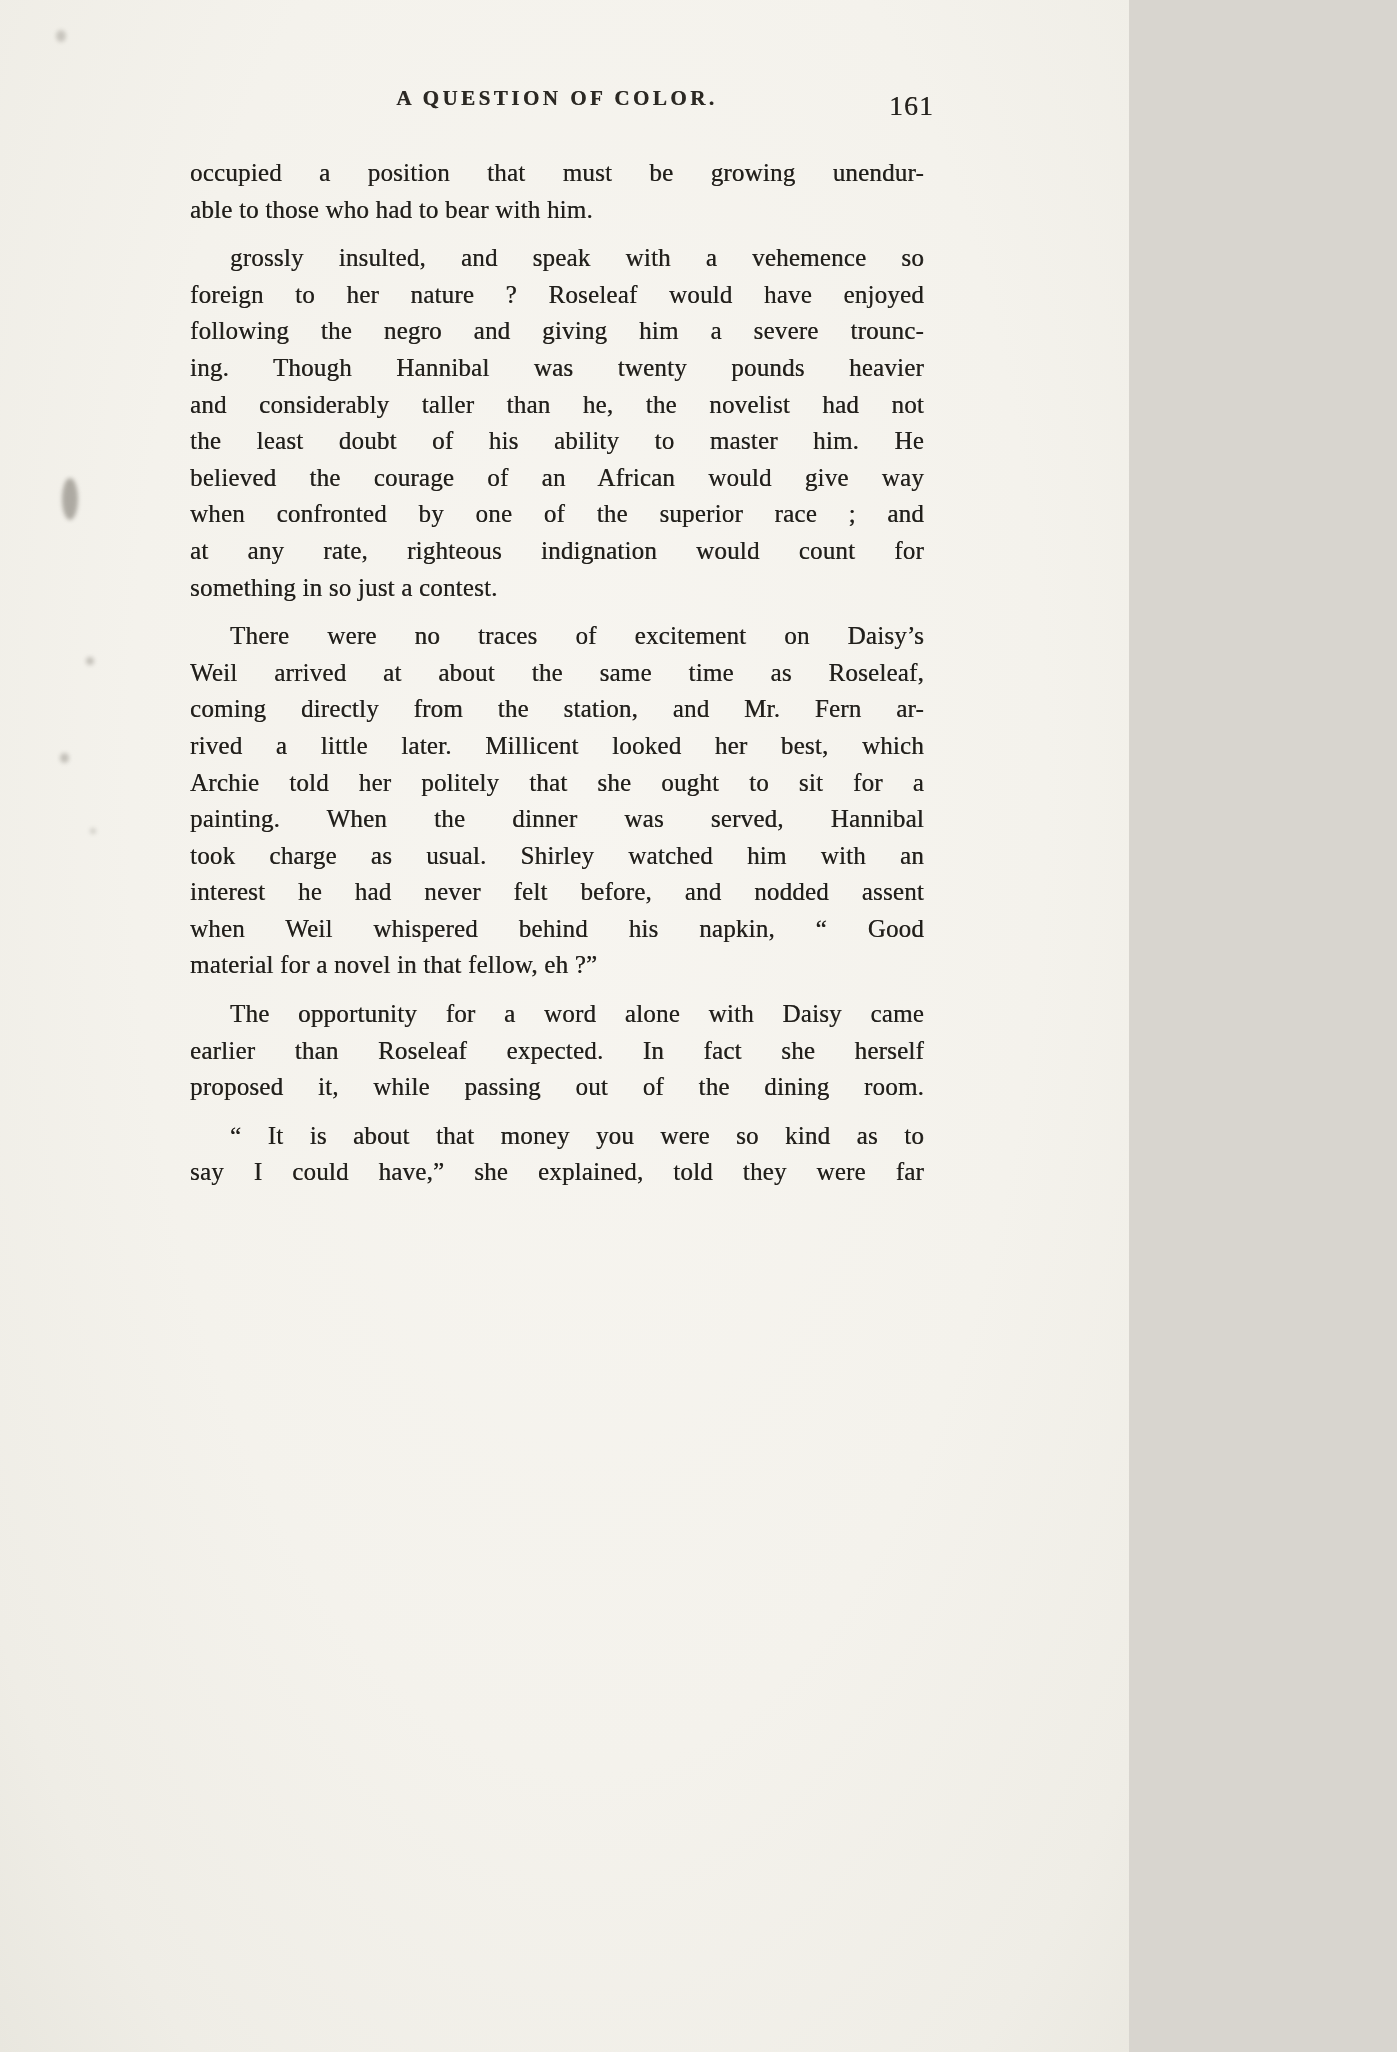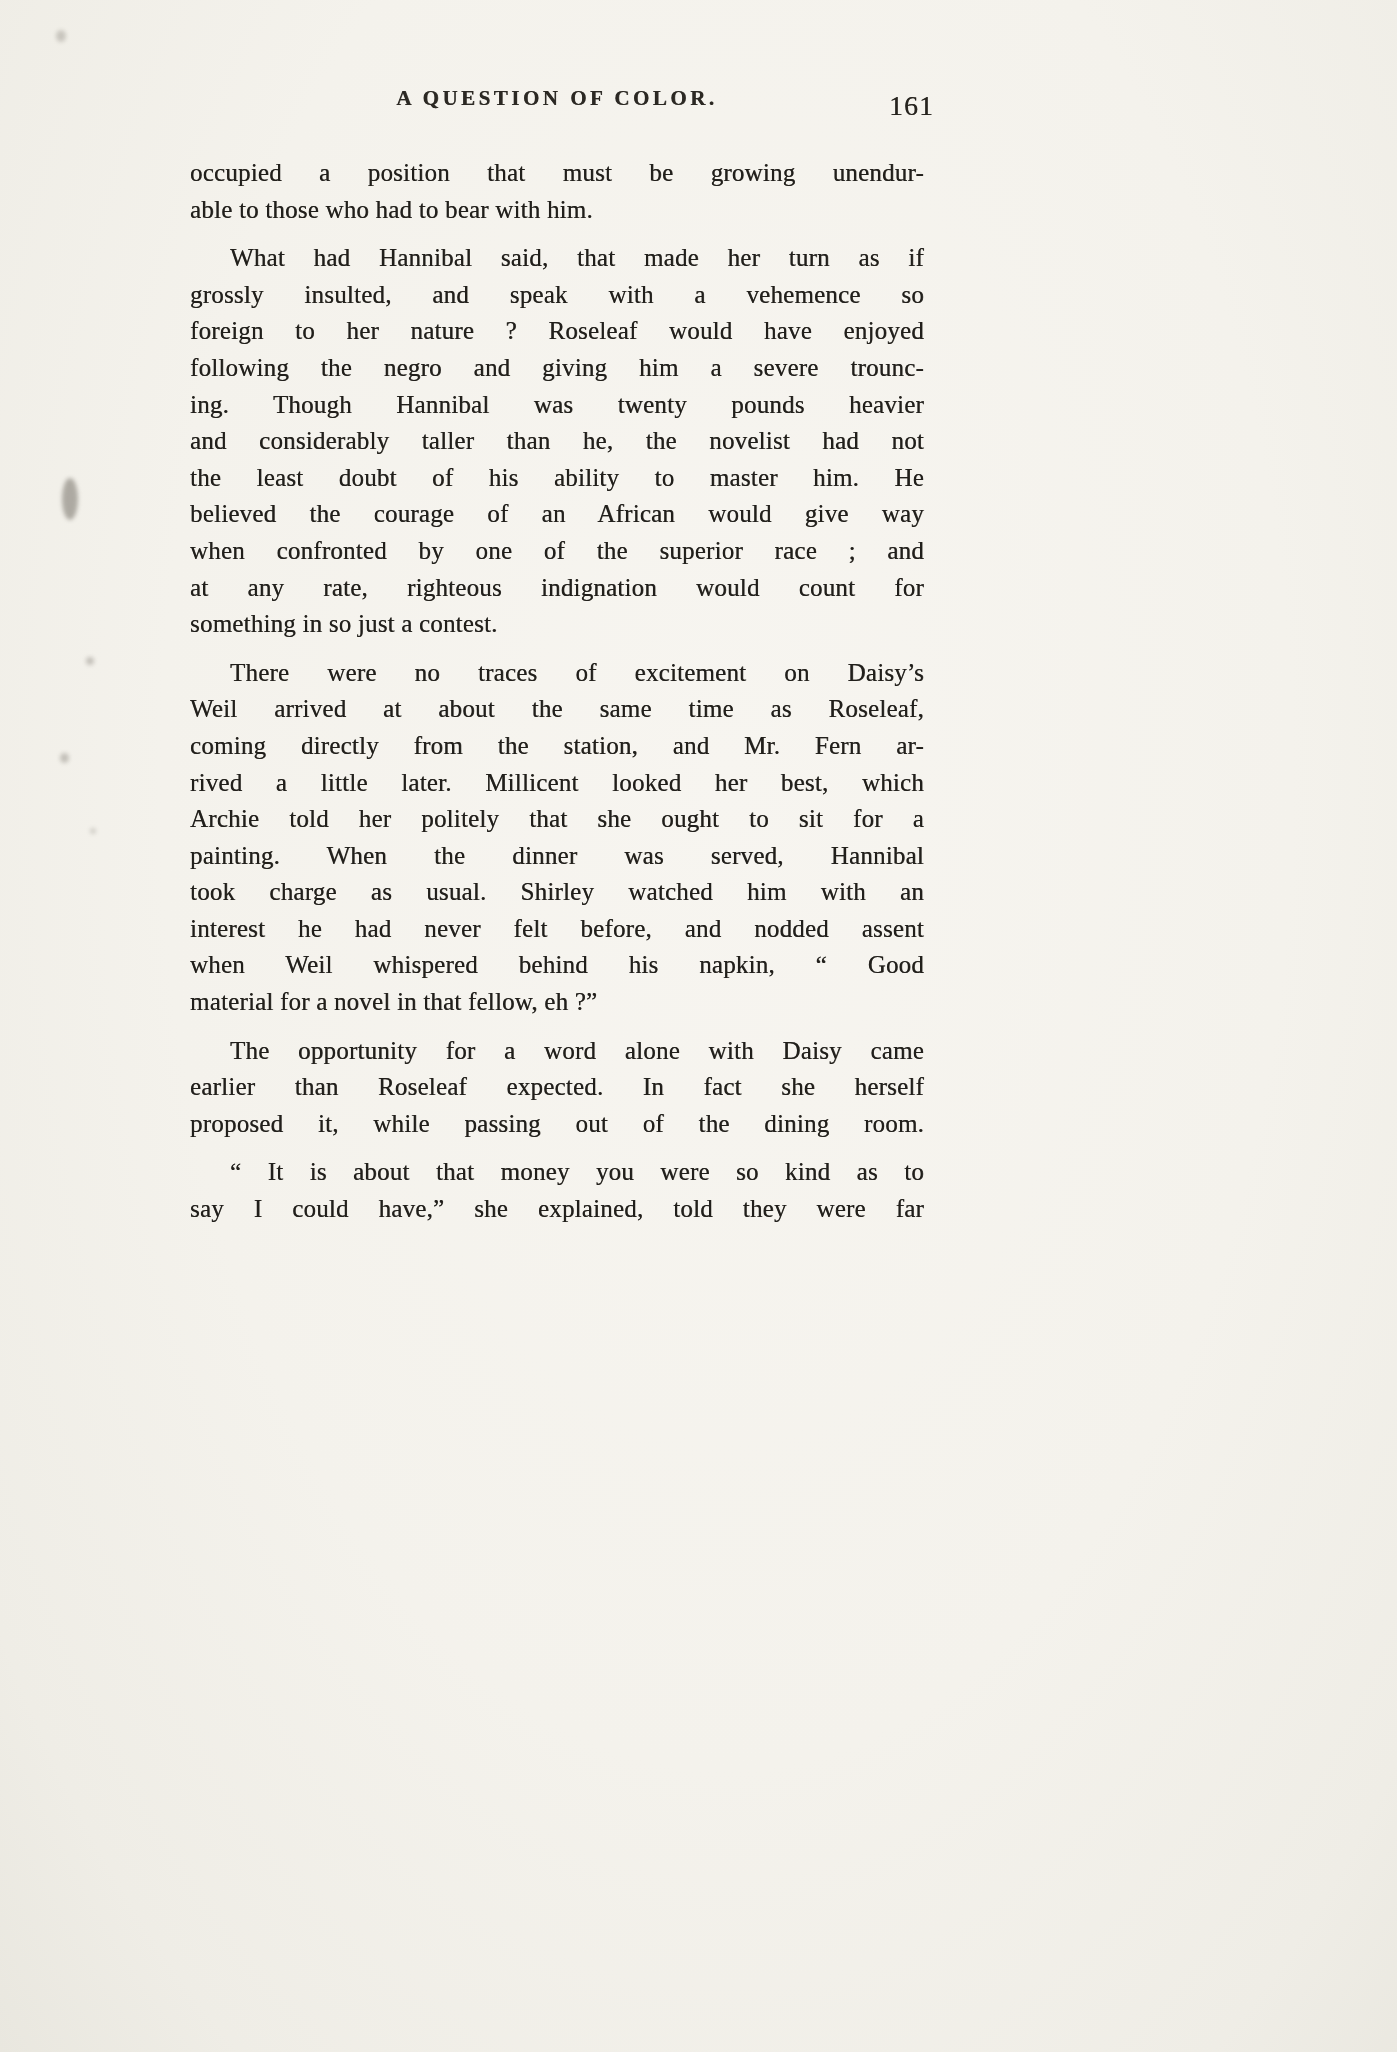--- a/index.html
+++ b/index.html
@@ -2,21 +2,21 @@
 <html><head>
 <meta charset="utf-8">
 <style>
   html, body {
     margin: 0;
     padding: 0;
     background: #d8d5cf;
   }
   .page {
     position: relative;
-    width: 1397px;
+    width: 1129px;
     height: 2052px;
     overflow: hidden;
     background: radial-gradient(ellipse at 52% 38%, #f7f5f0 0%, #f4f2ec 55%, #efede6 85%, #e9e7df 100%);
     font-family: "Liberation Serif", "DejaVu Serif", serif;
     color: #211f1b;
     text-decoration: underline;
   }
   .running-header {
     position: absolute;
     top: 82px;
@@ -87,21 +87,20 @@
     <div class="running-title">A QUESTION OF COLOR.</div>
     <div class="page-number">161</div>
   </div>
 
   <div class="text-block">
       <div class="paragraph">
         <div class="line">occupied a position that must be growing unendur-</div>
         <div class="line lastline">able to those who had to bear with him.</div>
       </div>
       <div class="paragraph indent">
-        <div class="line">What had Hannibal said, that made her turn as if</div>
         <div class="line">grossly insulted, and speak with a vehemence so</div>
         <div class="line">foreign to her nature ?  Roseleaf would have enjoyed</div>
         <div class="line">following the negro and giving him a severe trounc-</div>
         <div class="line">ing.  Though Hannibal was twenty pounds heavier</div>
         <div class="line">and considerably taller than he, the novelist had not</div>
         <div class="line">the least doubt of his ability to master him.  He</div>
         <div class="line">believed the courage of an African would give way</div>
         <div class="line">when confronted by one of the superior race ; and</div>
         <div class="line">at any rate, righteous indignation would count for</div>
         <div class="line lastline">something in so just a contest.</div>

